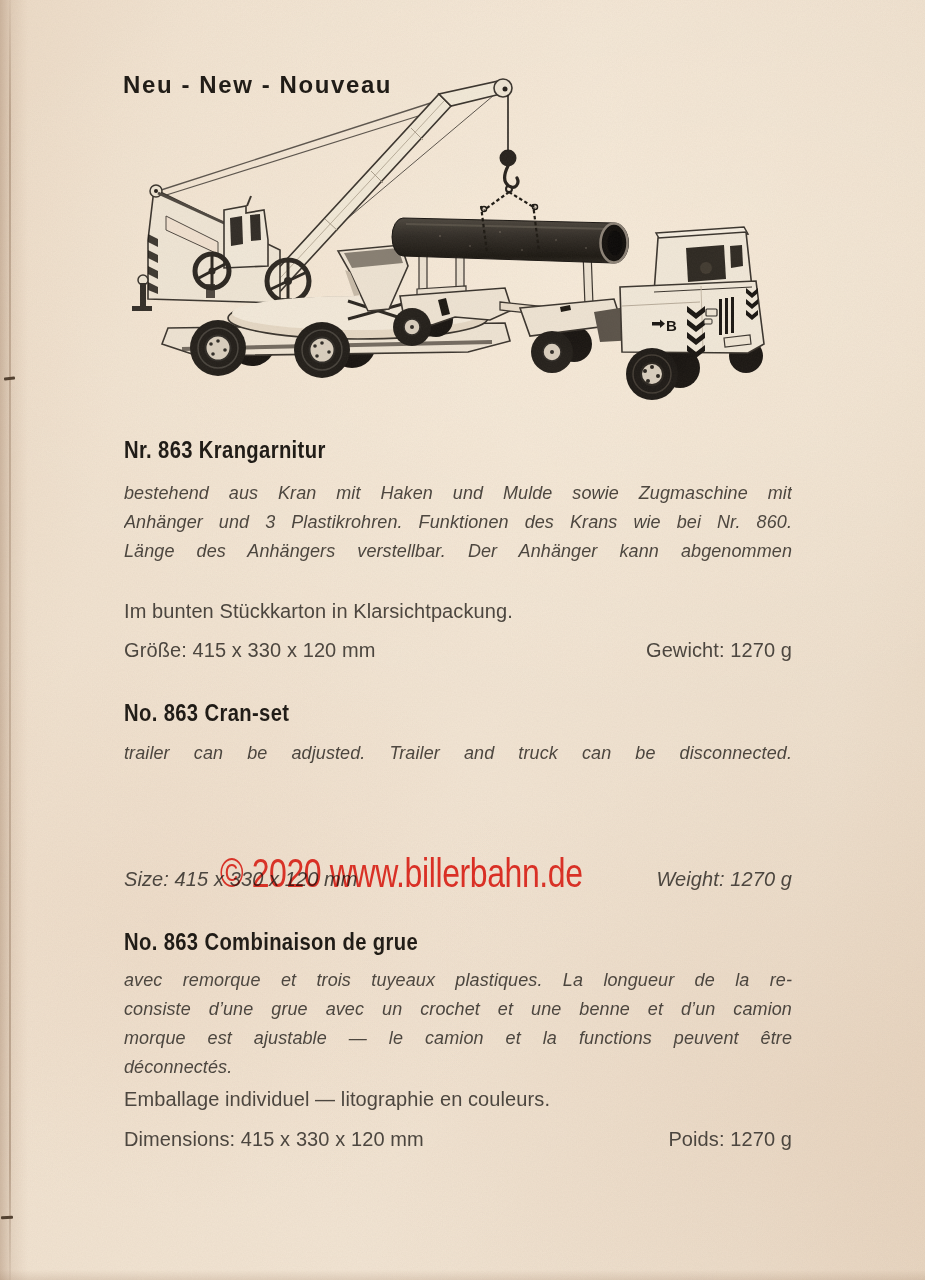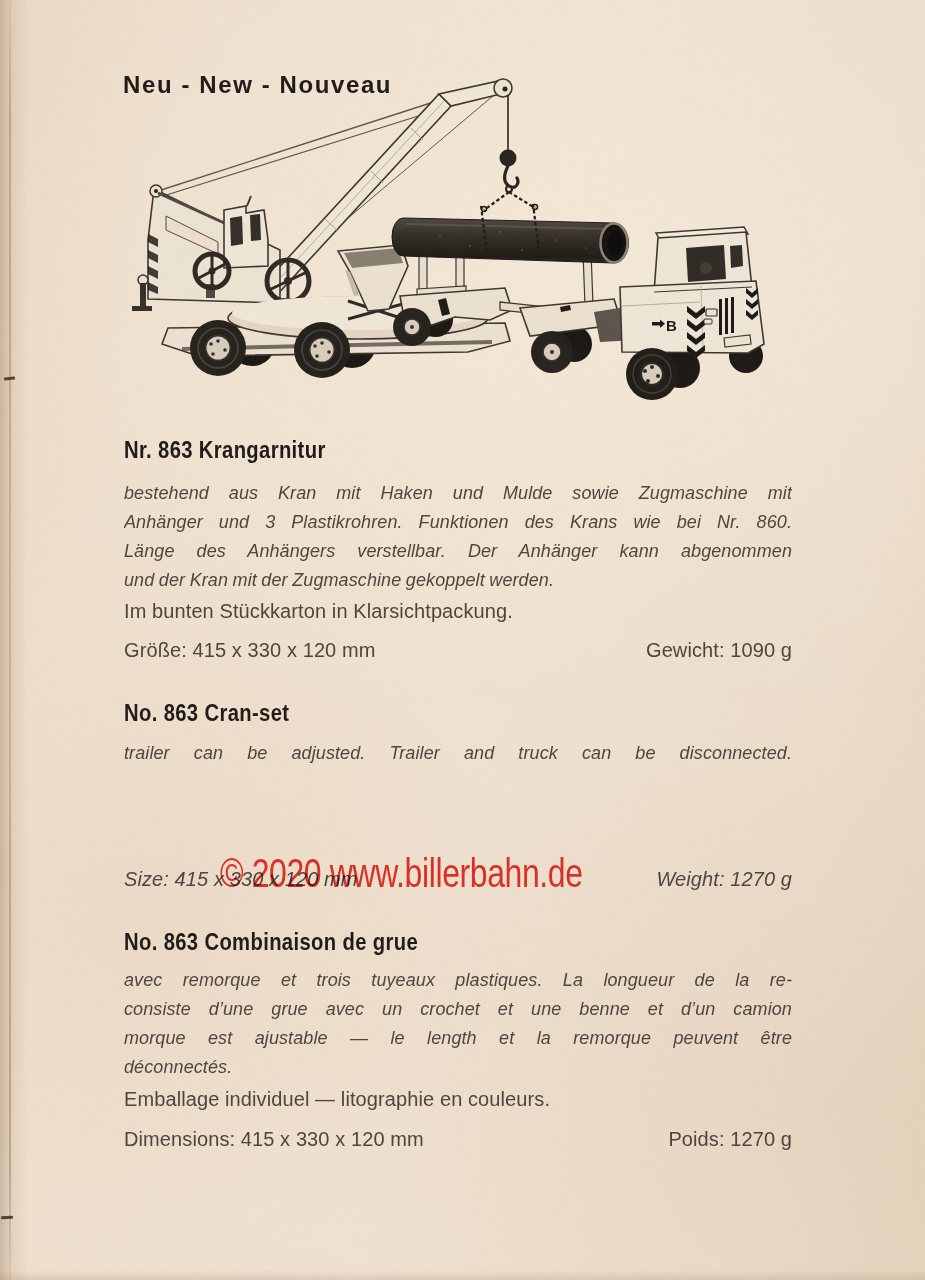--- a/index.html
+++ b/index.html
@@ -272,46 +272,45 @@
       <circle cx="535" cy="207" r="2.5" stroke-width="1.5"></circle>
     </g>
   </svg>
 
   <section class="section sec-de">
     <h2 class="sec-block sec-heading">Nr. 863 Krangarnitur</h2>
     <div class="sec-block body-lines">
         <div class="jline">bestehend aus Kran mit Haken und Mulde sowie Zugmaschine mit</div>
         <div class="jline">Anhänger und 3 Plastikrohren. Funktionen des Krans wie bei Nr. 860.</div>
         <div class="jline">Länge des Anhängers verstellbar. Der Anhänger kann abgenommen</div>
-        <div class="jline last">und der Kran mit der Zugmaschine gekoppelt werden.</div>
       </div>
     <div class="sec-block pack-line">Im bunten Stückkarton in Klarsichtpackung.</div>
     <div class="sec-block size-row">
       <span>Größe: 415 x 330 x 120 mm</span>
-      <span>Gewicht: 1090 g</span>
+      <span>Gewicht: 1270 g</span>
     </div>
   </section>
 
   <section class="section sec-en">
     <h2 class="sec-block sec-heading">No. 863 Cran-set</h2>
     <div class="sec-block body-lines">
         <div class="jline">trailer can be adjusted. Trailer and truck can be disconnected.</div>
       </div>
     <div class="sec-block size-row">
       <span>Size: 415 x 330 x 120 mm</span>
       <span>Weight: 1270 g</span>
     </div>
   </section>
 
   <section class="section sec-fr">
     <h2 class="sec-block sec-heading">No. 863 Combinaison de grue</h2>
     <div class="sec-block body-lines">
         <div class="jline">avec remorque et trois tuyeaux plastiques. La longueur de la re-</div>
         <div class="jline">consiste d’une grue avec un crochet et une benne et d’un camion</div>
-        <div class="jline">morque est ajustable — le length et la remorque peuvent être</div>
+        <div class="jline">morque est ajustable — le camion et la functions peuvent être</div>
         <div class="jline last">déconnectés.</div>
       </div>
     <div class="sec-block pack-line">Emballage individuel — litographie en couleurs.</div>
     <div class="sec-block size-row">
       <span>Dimensions: 415 x 330 x 120 mm</span>
       <span>Poids: 1270 g</span>
     </div>
   </section>
 
   <div class="watermark">© 2020 www.billerbahn.de</div>

